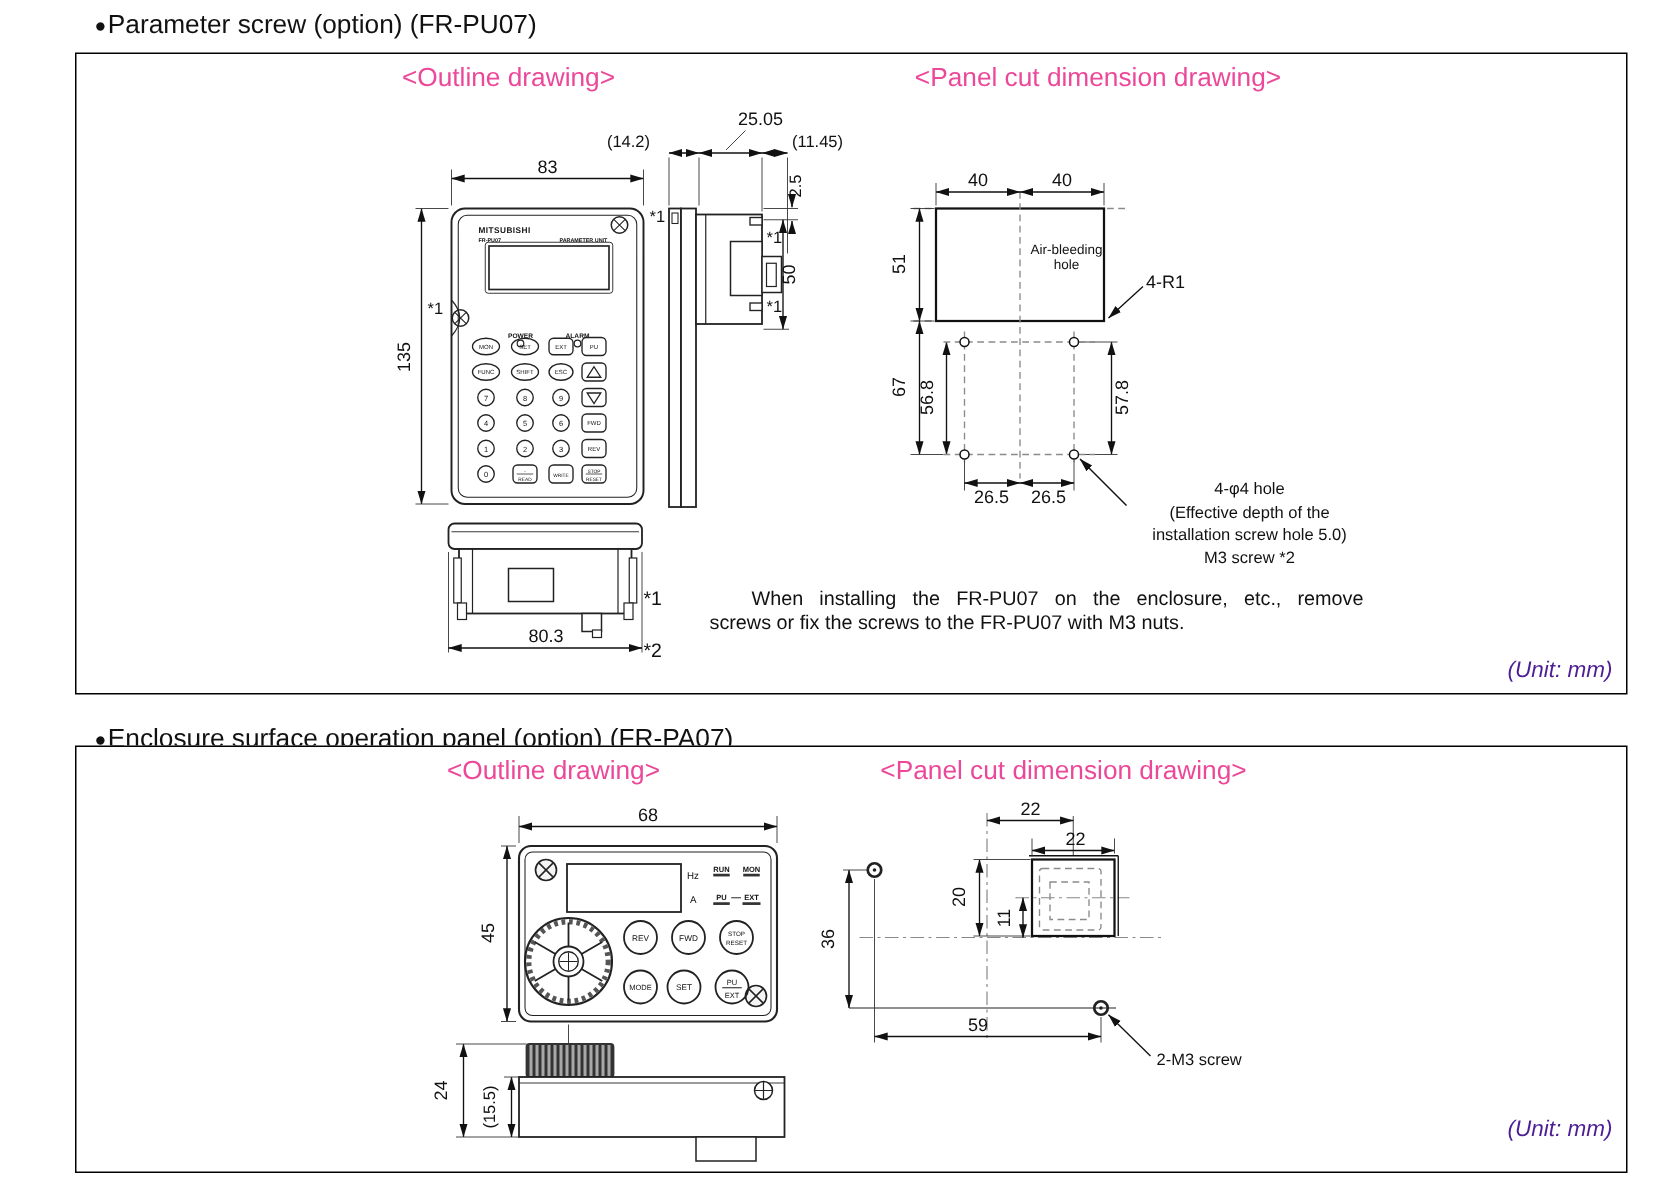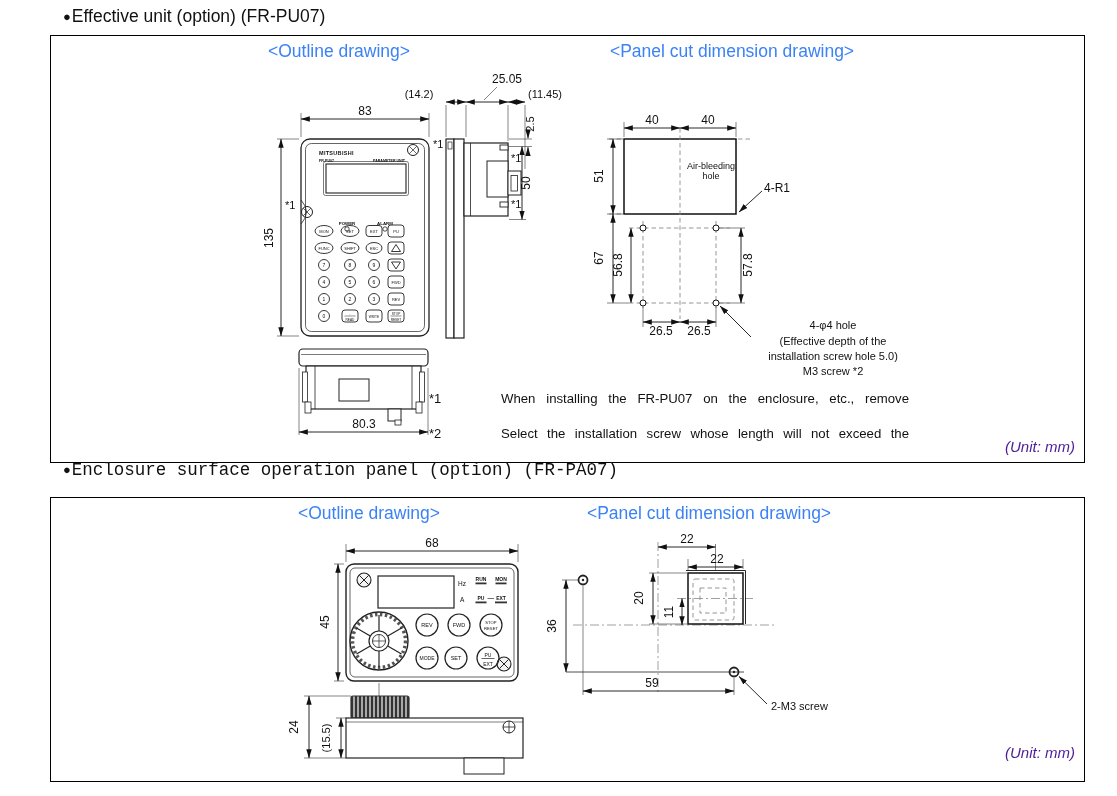--- a/index.html
+++ b/index.html
@@ -1,21 +1,21 @@
 <!DOCTYPE html>
 <html><head>
 <meta charset="utf-8">
 <style>
   html,body{margin:0;padding:0;background:#fff;}
   .page{position:relative;width:1117px;height:796px;background:#fff;
         font-family:"Liberation Sans",sans-serif;color:#111;overflow:hidden;}
   .sec-header{position:absolute;left:63px;font-size:17.5px;color:#111;white-space:nowrap;}
   .sec-header .bullet{font-size:13px;vertical-align:1px;margin-right:1px;}
   .box{position:absolute;left:50px;width:1033px;border:1.6px solid #000;background:#fff;}
-  .dtitle{position:absolute;top:5px;font-size:17.5px;text-align:center;color:#3b82f6;white-space:nowrap;}
+  .dtitle{position:absolute;top:5px;font-size:17.5px;text-align:center;color:#ec4899;white-space:nowrap;}
   .unit-label{position:absolute;right:9px;font-size:15px;color:#4c1d95;font-style:italic;}
   .note-marker{position:absolute;font-size:13px;color:#111;}
   .note-line{position:absolute;left:422px;width:408px;font-size:13.2px;line-height:15.5px;color:#111;}
   .jst{text-align:justify;text-align-last:justify;margin-left:28px;}
   svg.art{position:absolute;left:0;top:0;}
   svg text{fill:#111;}
   .d12{font-size:12px;} .d11{font-size:11px;} .d9{font-size:9px;}
   .logo{font-size:5.5px;font-weight:bold;fill:#111;letter-spacing:.3px;}
   .t35{font-size:3.6px;font-weight:bold;} .t45{font-size:4.4px;font-weight:bold;}
   .k4{font-size:4px;} .k5{font-size:5px;} .k3{font-size:3.2px;}
@@ -26,21 +26,21 @@
   line.ext{stroke:#333;stroke-width:.6;}
   line.cl{stroke:#888;stroke-width:.8;stroke-dasharray:9 3 2 3;}
   line.dsh,rect.dsh{stroke:#8a8a8a;stroke-width:.9;stroke-dasharray:4.5 3;fill:none;}
 </style>
 </head>
 <body>
 
 <div class="page">
 
   <div class="sec-header" style="top:6px;">
-    <span class="bullet">●</span><span>Effective unit (option) (FR-PU07)</span>
+    <span class="bullet">●</span><span>Parameter screw (option) (FR-PU07)</span>
   </div>
 
   <div class="box" style="top:35px;height:426px;">
     <div class="dtitle" style="left:188px;width:200px;">&lt;Outline drawing&gt;</div>
     <div class="dtitle" style="left:531px;width:300px;">&lt;Panel cut dimension drawing&gt;</div>
 
     <svg class="art" width="1033" height="426" viewBox="0 0 1033 426">
       <defs>
         <marker id="ar1" viewBox="0 0 10 7" markerWidth="10" markerHeight="7" refX="8.8" refY="3.5" orient="auto-start-reverse" markerUnits="userSpaceOnUse">
           <path d="M0,0.8 L9,3.5 L0,6.2 z" fill="#111"></path>
@@ -239,27 +239,27 @@
       <text class="d9 mid" x="660" y="143">hole</text>
       <text class="d12" x="713" y="156">4-R1</text>
       <text class="d11 mid" x="782" y="293">4-φ4 hole</text>
       <text class="d11 mid" x="782" y="309">(Effective depth of the</text>
       <text class="d11 mid" x="782" y="324">installation screw hole 5.0)</text>
       <text class="d11 mid" x="782" y="339">M3 screw *2</text>
     </svg>
 
     <div class="note-marker" style="left:378px;top:355px;">*1</div>
     <div class="note-line jst" style="top:355px;">When installing the FR-PU07 on the enclosure, etc., remove</div>
+    <div class="note-line" style="top:371px;">screws or fix the screws to the FR-PU07 with M3 nuts.</div>
     <div class="note-marker" style="left:378px;top:390px;">*2</div>
-    <div class="note-line jst" style="top:390px;">Select the installation screw whose length will not exceed the</div>
 
     <div class="unit-label" style="top:402px;">(Unit: mm)</div>
   </div>
 
-  <div class="sec-header" style="top:460px;font-family:Liberation Mono, monospace;">
+  <div class="sec-header" style="top:482px;">
     <span class="bullet">●</span><span>Enclosure surface operation panel (option) (FR-PA07)</span>
   </div>
 
   <div class="box" style="top:497px;height:283px;">
     <div class="dtitle" style="left:218px;width:200px;">&lt;Outline drawing&gt;</div>
     <div class="dtitle" style="left:508px;width:300px;">&lt;Panel cut dimension drawing&gt;</div>
 
     <svg class="art" width="1033" height="283" viewBox="0 0 1033 283">
       <defs>
         <marker id="ar2" viewBox="0 0 10 7" markerWidth="10" markerHeight="7" refX="8.8" refY="3.5" orient="auto-start-reverse" markerUnits="userSpaceOnUse">

